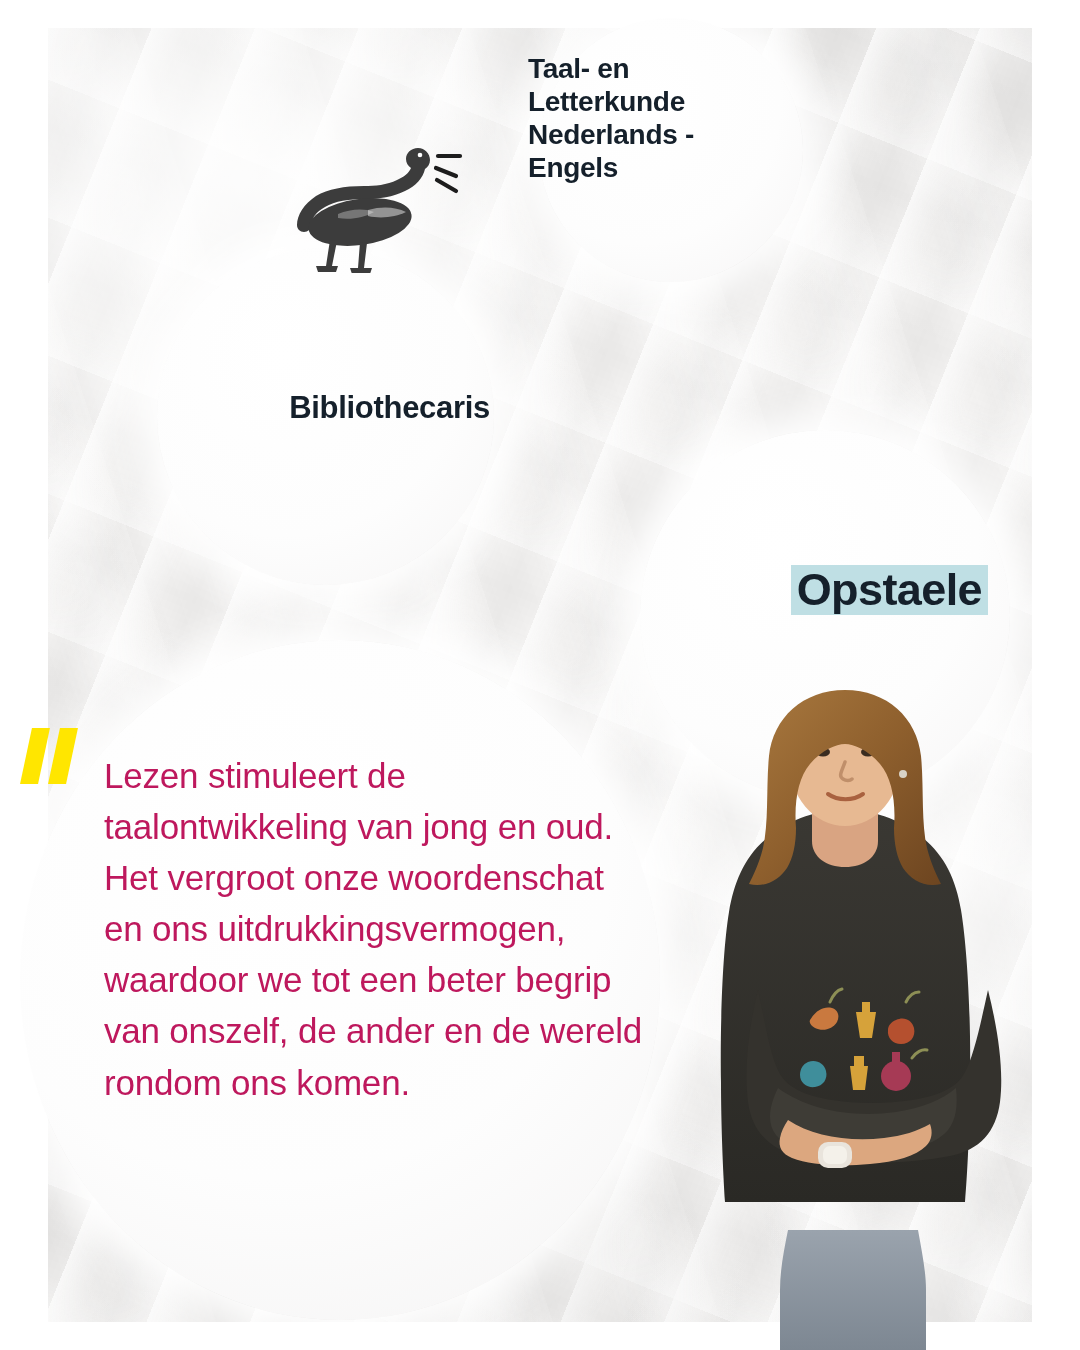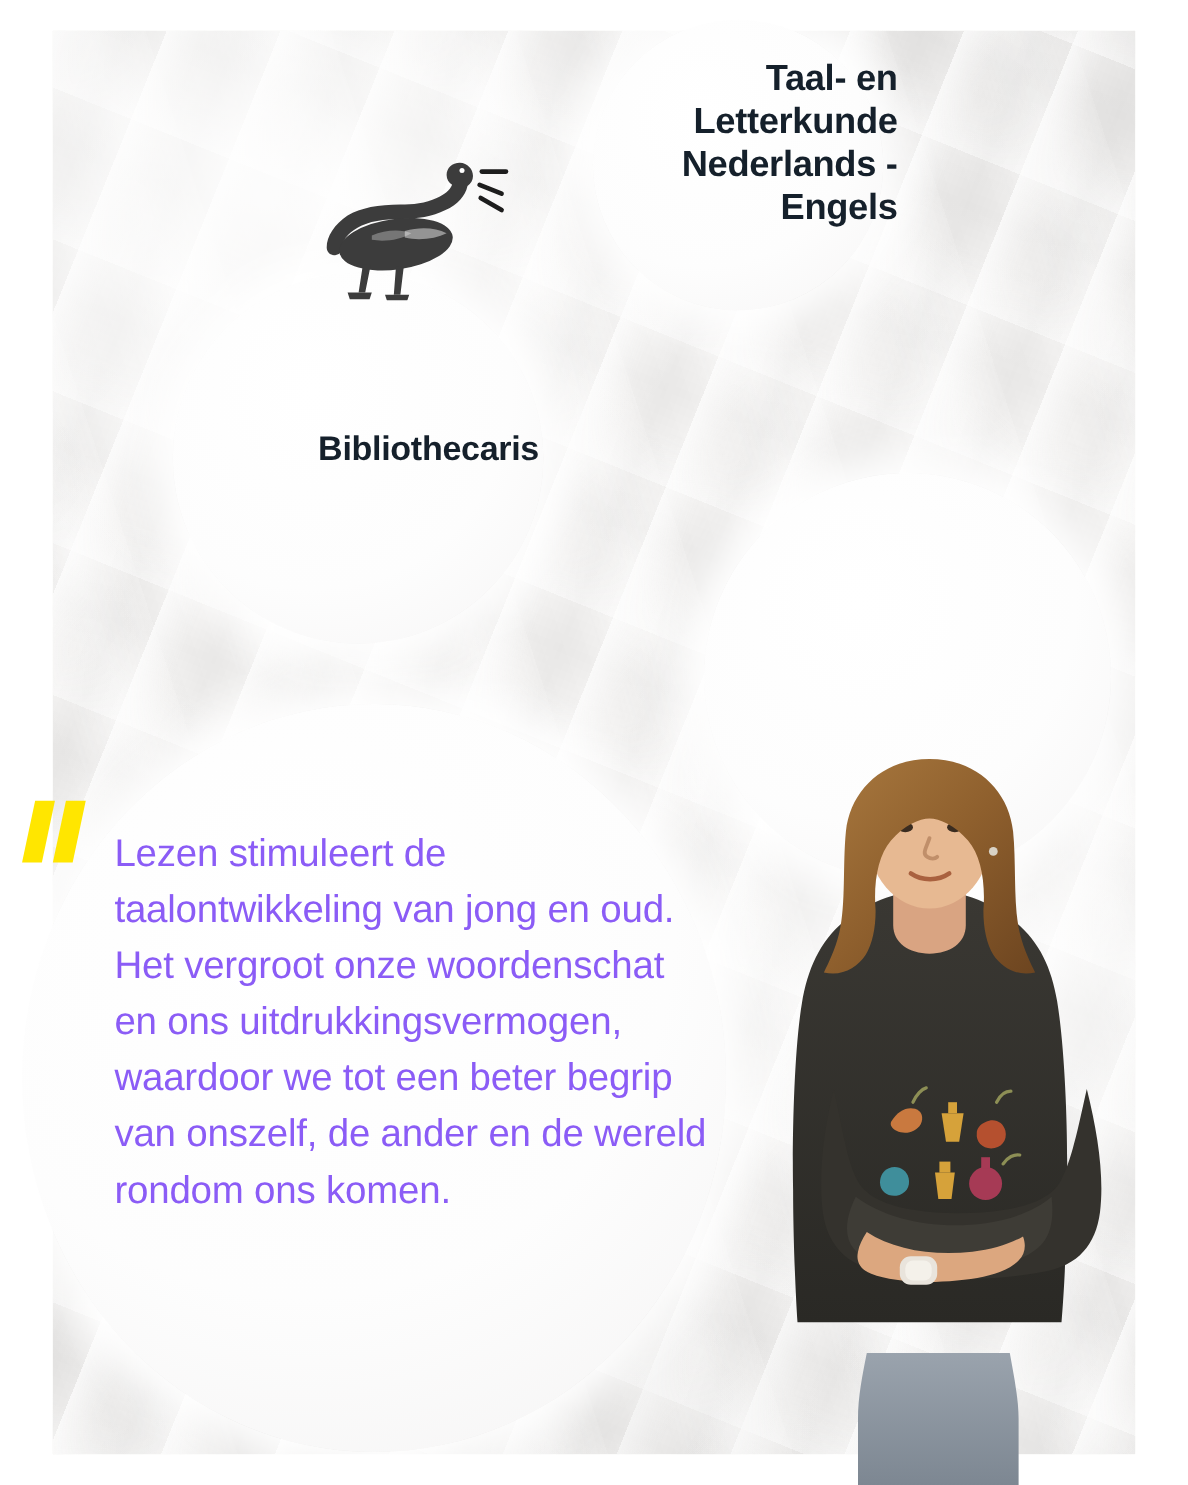--- a/index.html
+++ b/index.html
@@ -79,22 +79,22 @@
     left: 20px; top: 640px; width: 640px; height: 680px;
     background: radial-gradient(circle at 40% 30%, #ffffff 0%, #fdfdfd 55%, #f4f3f3 100%);
   }
 
   
   .label-course {
     position: absolute;
     left: 528px;
     top: 52px;
     width: 288px;
-    text-align: right;
-    font-size: 33px;
+    text-align: left;
+    font-size: 28px;
     line-height: 1.18;
     font-weight: 700;
     color: #15202b;
     letter-spacing: -0.3px;
   }
 
   .label-role {
     position: absolute;
     left: 170px;
     top: 390px;
@@ -143,21 +143,21 @@
   .quote-mark span.q2 { left: 30px; }
 
   .quote-text {
     position: absolute;
     left: 104px;
     top: 750px;
     width: 540px;
     font-size: 35px;
     line-height: 1.46;
     font-weight: 500;
-    color: #8b5cf6;
+    color: #be185d;
     letter-spacing: -0.2px;
     white-space: pre-line;
   }
 
   
   .goose {
     position: absolute;
     left: 268px;
     top: 118px;
     width: 200px;
@@ -211,20 +211,21 @@
   </div>
 
   <div class="label-course" style="white-space: pre-line;">Taal- en
 Letterkunde
 Nederlands -
 Engels</div>
 
   <div class="label-role">Bibliothecaris</div>
 
   <div class="name-block">
+    <div><span class="hl">Opstaele</span></div>
   </div>
 
   <div class="quote-mark">
     <span class="q1"></span>
       <span class="q2"></span>
   </div>
 
   <div class="quote-text">Lezen stimuleert de taalontwikkeling van jong en oud.
 Het vergroot onze woordenschat en ons uitdrukkingsvermogen, waardoor we tot een beter begrip van onszelf, de ander en de wereld rondom ons komen.</div>
 

